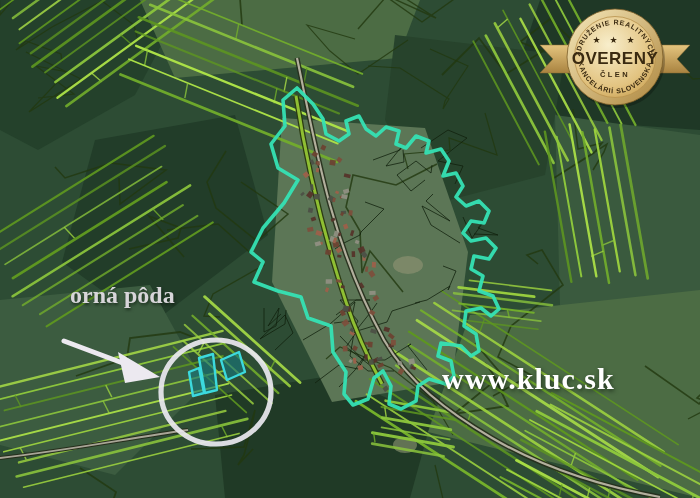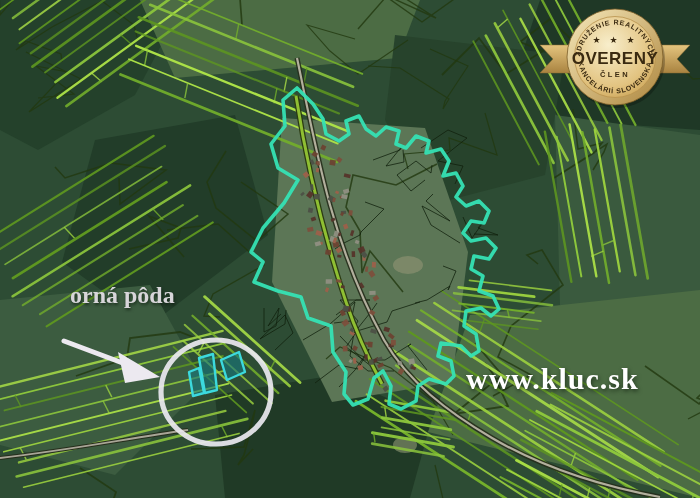--- a/index.html
+++ b/index.html
@@ -11,21 +11,21 @@
   .overlay{position:absolute;font-weight:bold;pointer-events:none;}
   .title-block{
     left:62px;top:40px;font-size:27px;line-height:33px;letter-spacing:.5px;
     color:var(--title-text,#d8d6da);text-shadow:1px 2px 3px rgba(5,15,5,.55);
   }
   .annotation-block{
     left:38px;top:281px;font-size:24px;line-height:29px;
     color:var(--title-text,#d8d6da);text-shadow:1px 2px 3px rgba(5,15,5,.55);margin-left:32px;
   }
   .watermark{
-    left:466px;top:362px;font-size:30px;letter-spacing:1px;
+    left:442px;top:362px;font-size:30px;letter-spacing:1px;
     color:var(--watermark-text,#ffffff);text-shadow:1px 2px 4px rgba(5,15,5,.6);
   }
   .boundary{fill:none;stroke:var(--village-boundary,#35e2b4);stroke-width:3.6;stroke-linejoin:round;opacity:.95;}
   .hl-parcel{fill:var(--parcel-highlight-fill,#1a7c80);fill-opacity:.62;stroke:var(--parcel-highlight-stroke,#38dfe2);stroke-width:2.4;stroke-linejoin:round;}
   .circle-marker{fill:none;stroke:var(--circle-marker,#ece9f0);stroke-width:5.2;opacity:.92;}
   .arrow-shaft{stroke:var(--arrow,#ece9f0);stroke-width:5;stroke-linecap:round;}
   .arrow-head{fill:var(--arrow,#ece9f0);}
   .badge-text{fill:var(--badge-text,#3a2a11);font-family:"Liberation Sans",sans-serif;font-weight:bold;}
   .badge-star{fill:var(--badge-text,#3a2a11);font-family:"DejaVu Sans",sans-serif;}
 </style>

